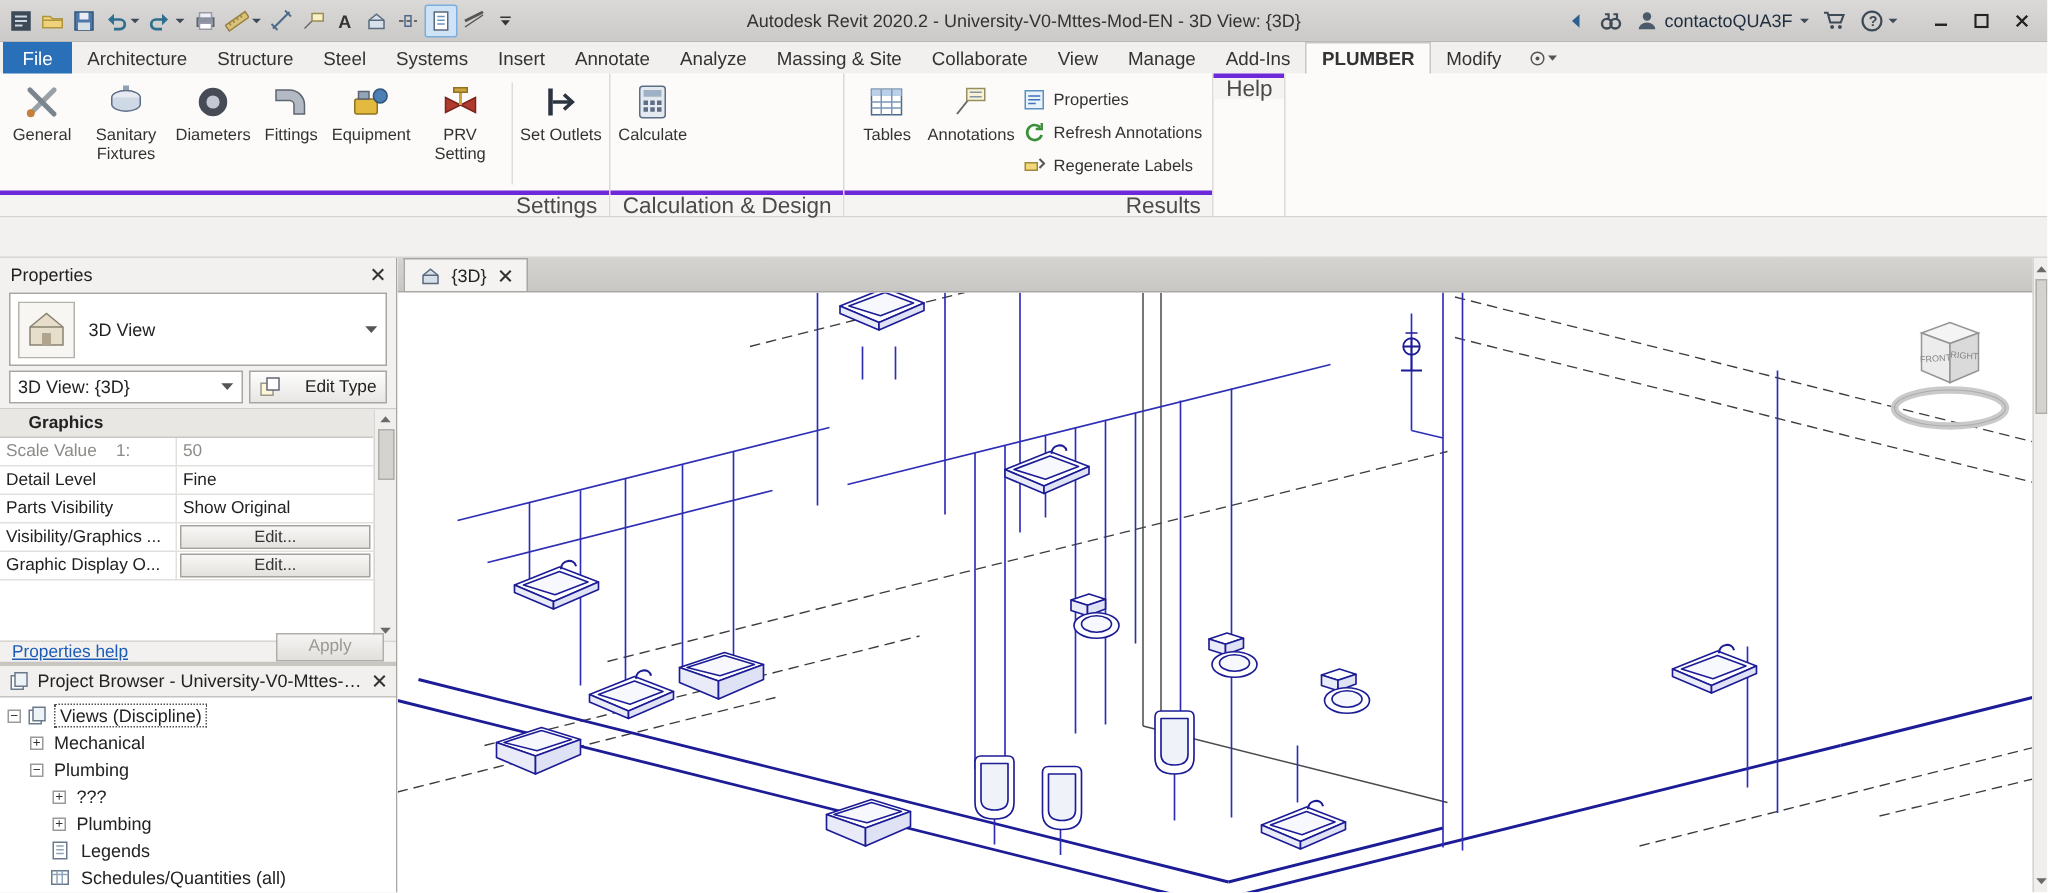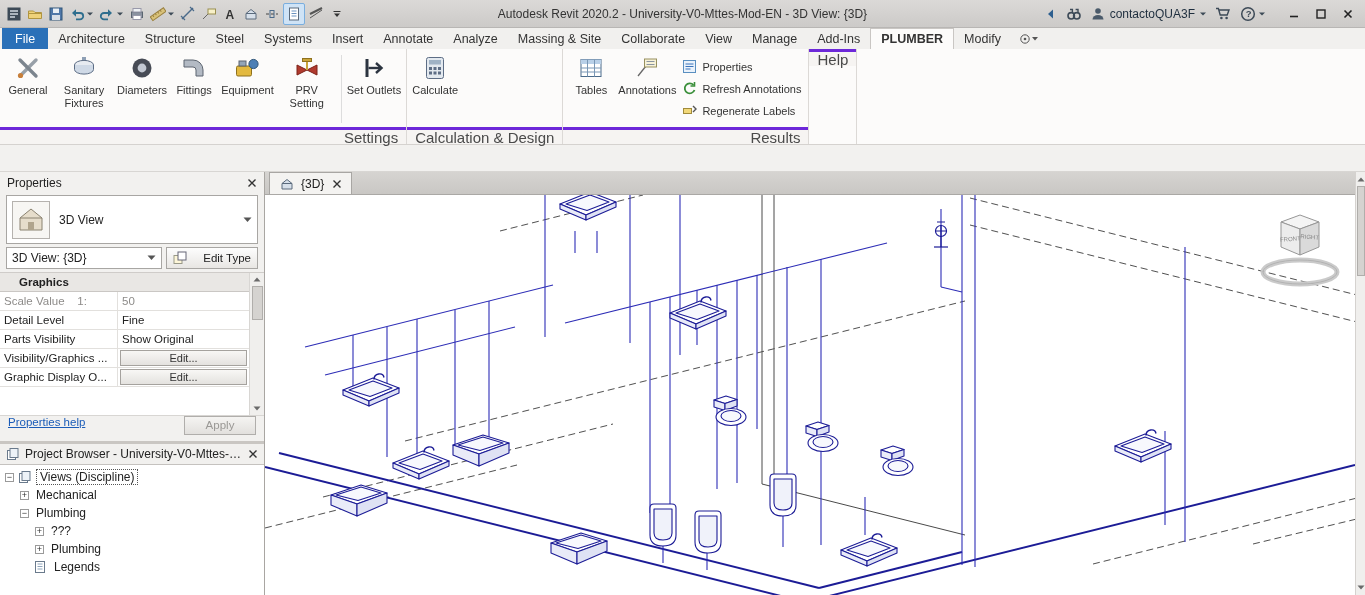--- a/index.html
+++ b/index.html
@@ -62,21 +62,21 @@
 .grow.dis{color:#8d8b89}
 .gl{width:118px;padding:2.5px 4px;border-right:1px solid #e2e0dd;overflow:hidden;white-space:pre}
 .gv{flex:1;padding:2.5px 4px;overflow:hidden;white-space:nowrap}
 .gv.focus{border:1.5px solid #000;padding:1px 3px;background:#fff}
 .gv.btncell{padding:1px 2px}
 .editbtn{height:100%;border:1px solid #a5a29e;background:linear-gradient(#f8f7f5,#e4e2df);text-align:center;font-size:11px;line-height:14px;color:#333}
 .pscroll{width:15px;background:#f0efed;border-left:1px solid #d8d6d3;display:flex;flex-direction:column;align-items:center;padding:2px 0}
 .sarr{display:flex;justify-content:center;padding:2px 0}
 .sthumb{width:11px;height:34px;background:#d5d3d0;border:1px solid #b0aeab;margin-top:2px}
 .pscroll .bottom{margin-top:auto}
-.p-bottom{height:26px;display:flex;align-items:flex-start;padding:0 8px;background:#f2f1ef;border-top:1px solid #d8d6d3}
+.p-bottom{height:14px;display:flex;align-items:flex-end;padding:0 8px;background:#f2f1ef;border-top:1px solid #d8d6d3}
 .phelp{color:#1b5cb8;text-decoration:underline;font-size:11.5px}
 .apply{margin-left:auto;width:72px;height:19px;background:linear-gradient(#f5f4f2,#e2e0dd);border:1px solid #b0aeab;color:#9a9895;text-align:center;line-height:17px;font-size:11.5px}
 
 .pbrowser{flex:1;display:flex;flex-direction:column;background:#f1f0ee;overflow:hidden}
 .pb-title{height:20px;display:flex;align-items:center;gap:5px;padding:0 6px;font-size:12px;white-space:nowrap;overflow:hidden}
 .pbt{overflow:hidden;text-overflow:ellipsis}
 .tree{flex:1;background:#fff;border-top:1px solid #c5c2bf;overflow:hidden;padding-top:3px}
 .trow{display:flex;align-items:center;height:18px;font-size:12px;gap:4px;white-space:nowrap}
 .expander{width:9px;height:9px;border:1px solid #9a9a9a;background:#fff;font-size:9px;line-height:7px;text-align:center;color:#333;flex:none}
 .expander-spacer{width:9px;flex:none}
@@ -598,20 +598,30 @@
           </div>
           <div class="trow" style="padding-left: 20px;">
             <span class="expander-spacer"></span>
             <span class="ticon">
               <svg width="14" height="14" viewBox="0 0 14 14" xmlns="http://www.w3.org/2000/svg">
                 <rect x="2.5" y="1.5" width="9" height="11" fill="#fff" stroke="#6a7a8c"></rect>
                 <path d="M4.5,4 h5 M4.5,6.5 h5 M4.5,9 h5" stroke="#8fa5bb"></path>
               </svg>
             </span>
             <span class="tlabel">Legends</span>
+          </div>
+          <div class="trow" style="padding-left: 20px;">
+            <span class="expander-spacer"></span>
+            <span class="ticon">
+              <svg width="14" height="14" viewBox="0 0 14 14" xmlns="http://www.w3.org/2000/svg">
+                <rect x="1.5" y="2.5" width="11" height="9" fill="#fff" stroke="#6a7a8c"></rect>
+                <path d="M1.5,5 h11 M5,2.5 v9 M8.5,2.5 v9" stroke="#8fa5bb"></path>
+              </svg>
+            </span>
+            <span class="tlabel">Schedules/Quantities (all)</span>
           </div>
           <div class="trow" style="padding-left: 20px;">
             <span class="expander-spacer"></span>
           </div>
         </div>
     </div>
   </div>
 
   <div class="canvas">
     <div class="viewtabs">

